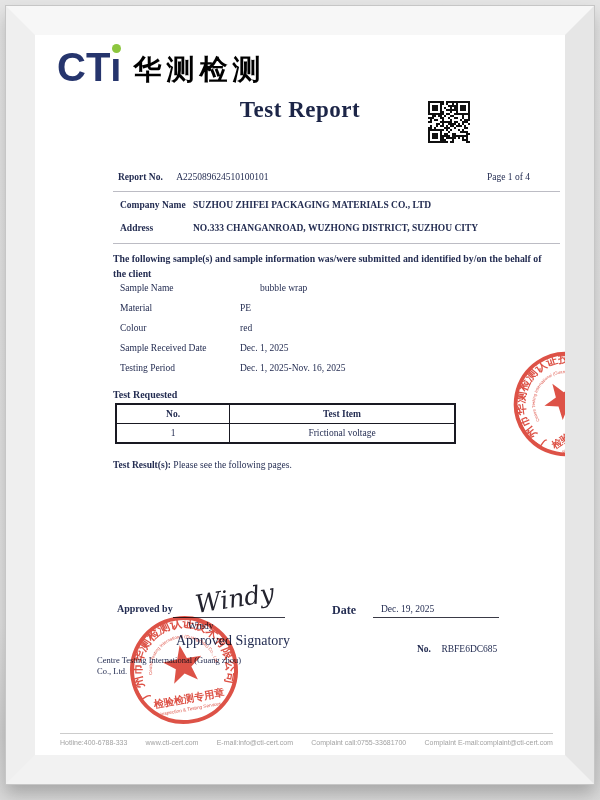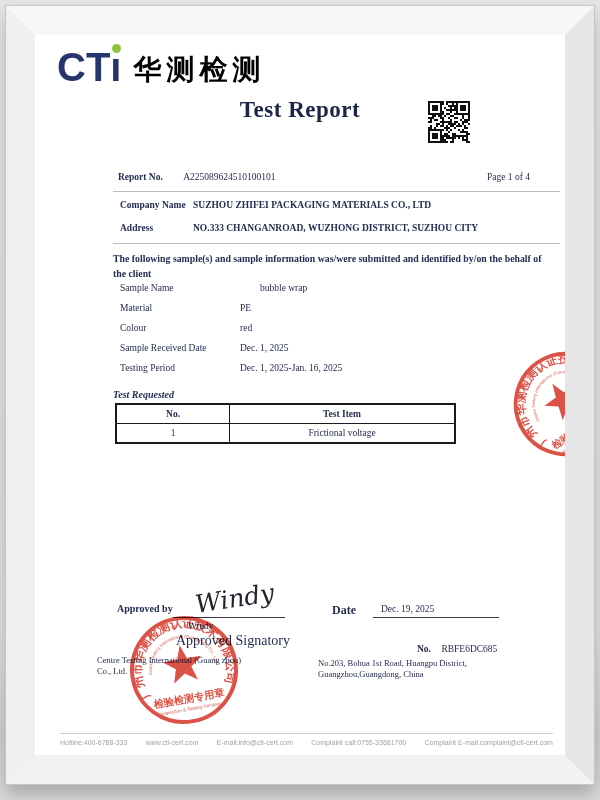--- a/index.html
+++ b/index.html
@@ -220,21 +220,21 @@
       <rect x="16" y="2" width="7" height="7" fill="#101010"></rect>
       <rect x="17" y="3" width="5" height="5" fill="#fff"></rect>
       <rect x="18" y="4" width="3" height="3" fill="#101010"></rect>
       <rect x="2" y="16" width="7" height="7" fill="#101010"></rect>
       <rect x="3" y="17" width="5" height="5" fill="#fff"></rect>
       <rect x="4" y="18" width="3" height="3" fill="#101010"></rect>
     </svg>
 
   <div class="abs fs report-line" style="left:83px;top:136px;">
     <span class="b">Report No.</span>
-    <span style="margin-left:18px;">A225089624510100101</span>
+    <span style="margin-left:11px;">A225089624510100101</span>
   </div>
   <div class="abs fs" style="right:35px;top:136px;">Page 1 of 4</div>
 
   <div class="rule" style="top:156px;"></div>
 
   <div class="abs fs" style="top:164px;left:0;width:100%;">
     <span class="kv-label b">Company Name</span>
     <span class="abs b" style="left:158px;">SUZHOU ZHIFEI PACKAGING MATERIALS CO., LTD</span>
   </div>
   <div class="abs fs" style="top:187px;left:0;width:100%;">
@@ -257,55 +257,54 @@
   <div class="abs fs" style="top:287px;left:0;width:100%;">
     <span class="kv-label">Colour</span>
     <span class="abs" style="left:205px;">red</span>
   </div>
   <div class="abs fs" style="top:307px;left:0;width:100%;">
     <span class="kv-label">Sample Received Date</span>
     <span class="abs" style="left:205px;">Dec. 1, 2025</span>
   </div>
   <div class="abs fs" style="top:327px;left:0;width:100%;">
     <span class="kv-label">Testing Period</span>
-    <span class="abs" style="left:205px;">Dec. 1, 2025-Jan. 16, 2025</span>
-  </div>
-
-  <div class="abs b" style="left:78px;top:354px;font-size:10px;font-style:italic;">Test Requested</div>
+    <span class="abs" style="left:205px;">Dec. 1, 2025-Nov. 16, 2025</span>
+  </div>
+
+  <div class="abs b" style="left:78px;top:354px;font-size:10px;">Test Requested</div>
   <table class="treq">
     <tbody>
         <tr>
       <td class="c1 b">No.</td>
       <td class="b">Test Item</td>
     </tr>
     <tr>
       <td>1</td>
       <td>Frictional voltage</td>
     </tr>
   </tbody>
     </table>
 
+  <div class="abs fs" style="left:78px;top:424px;">
+    <span class="b">Test Result(s):</span><span> Please see the following pages.</span>
+  </div>
 
   <div class="abs b" style="left:82px;top:568px;font-size:10px;">Approved by</div>
   <div class="signature">Windy</div>
   <div class="sig-line"></div>
   <div class="abs" style="left:153px;top:586px;font-size:9.5px;">Windy</div>
   <div class="abs" style="left:141px;top:598px;font-size:14px;">Approved Signatory</div>
 
   <div class="abs b" style="left:297px;top:568px;font-size:12px;">Date</div>
   <div class="date-line"></div>
   <div class="abs" style="left:346px;top:569px;font-size:9.5px;">Dec. 19, 2025</div>
 
   <div class="abs" style="left:382px;top:609px;font-size:9.5px;">
     <span class="b">No.</span>
     <span style="margin-left:8px;">RBFE6DC685</span>
-  </div>
-  <div class="abs" style="left:283px;top:623px;font-size:8.5px;line-height:11px;">
-    <div>No.203, Bohua 1st Road, Huangpu District,</div>
-    <div>Guangzhou,Guangdong, China</div>
   </div>
   <div class="abs" style="left:62px;top:620px;font-size:8.5px;line-height:11px;">
     <div>Centre Testing International (Guang zhou)</div>
     <div>Co., Ltd.</div>
   </div>
 
   <svg class="stamp" style="left:86px;top:572px;width:126px;height:126px;" viewBox="0 0 160 160">
     <defs>
       <path id="arcCnB" d="M 30,102 A 54.6,54.6 0 1 1 130,102" fill="none"></path>
       <path id="arcEnB" d="M 43,97 A 40.7,40.7 0 1 1 117,97" fill="none"></path>

